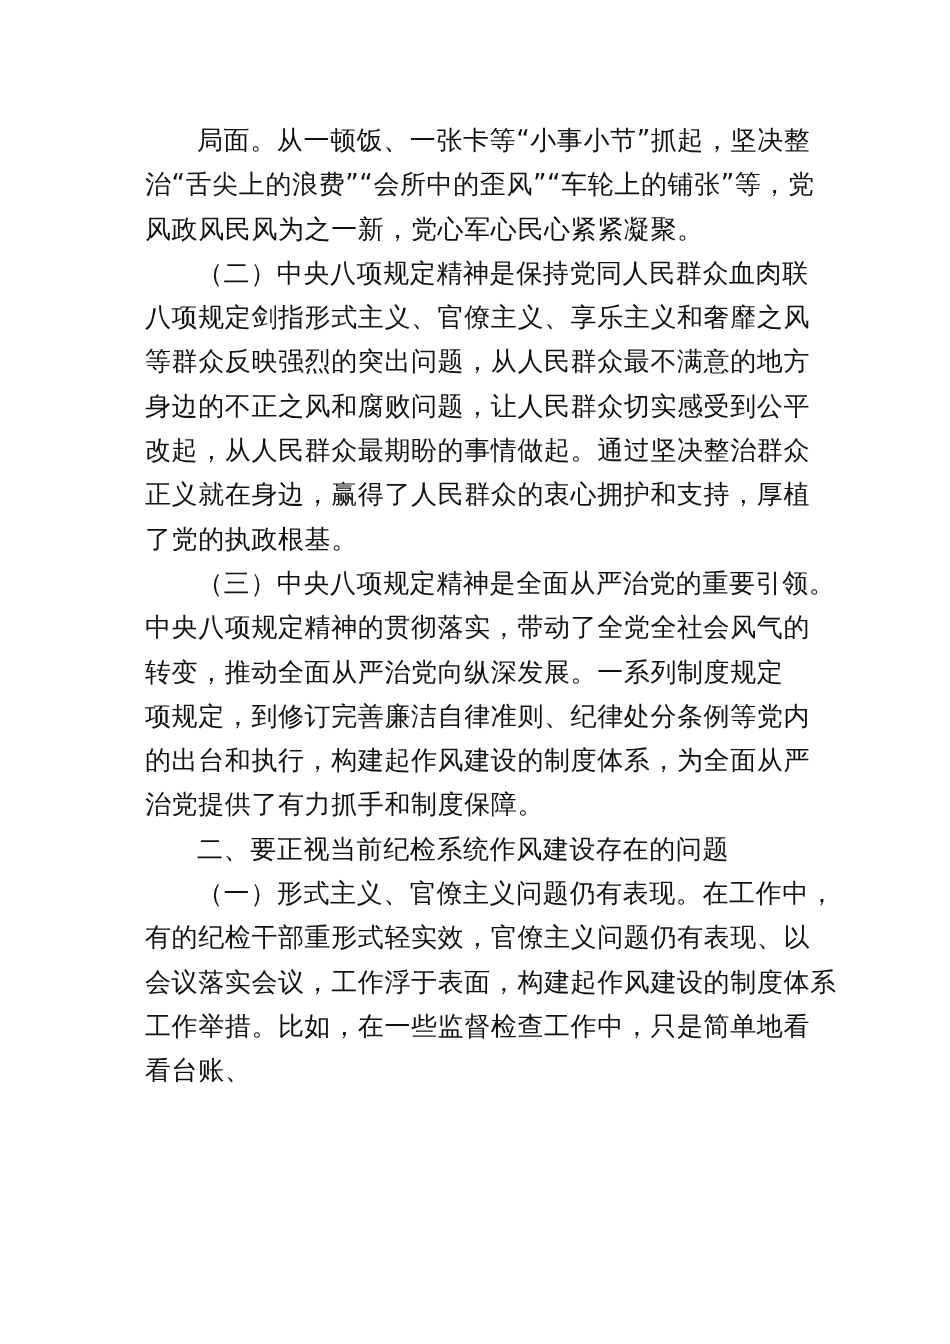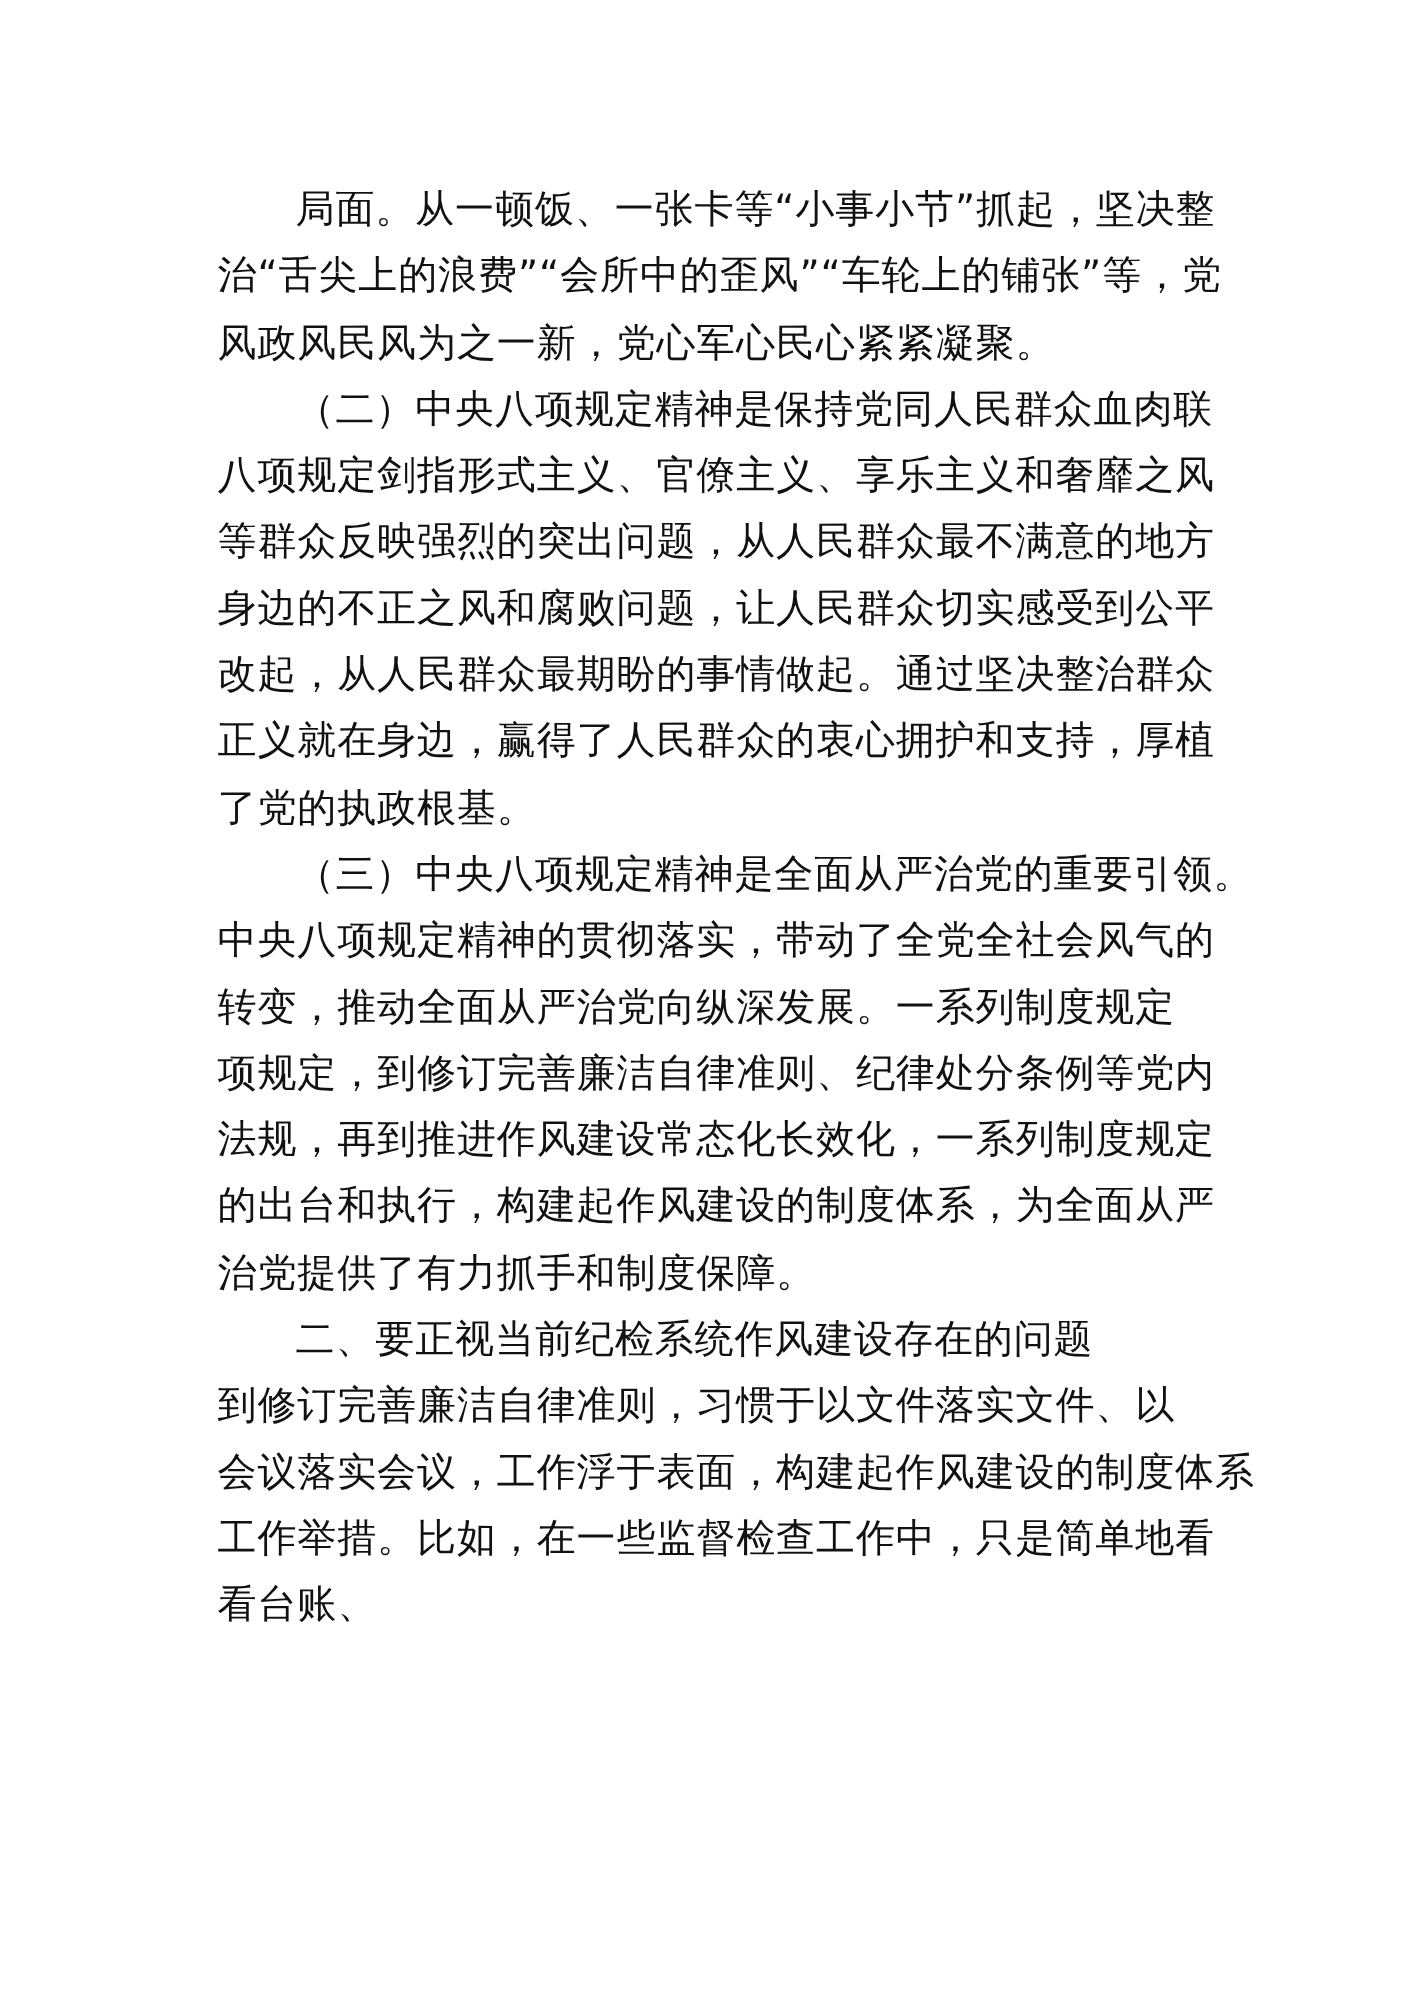--- a/index.html
+++ b/index.html
@@ -30,22 +30,22 @@
     <div class="line">八项规定剑指形式主义、官僚主义、享乐主义和奢靡之风</div>
     <div class="line">等群众反映强烈的突出问题，从人民群众最不满意的地方</div>
     <div class="line">身边的不正之风和腐败问题，让人民群众切实感受到公平</div>
     <div class="line">改起，从人民群众最期盼的事情做起。通过坚决整治群众</div>
     <div class="line">正义就在身边，赢得了人民群众的衷心拥护和支持，厚植</div>
     <div class="line">了党的执政根基。</div>
     <div class="line indent">（三）中央八项规定精神是全面从严治党的重要引领。</div>
     <div class="line">中央八项规定精神的贯彻落实，带动了全党全社会风气的</div>
     <div class="line">转变，推动全面从严治党向纵深发展。一系列制度规定</div>
     <div class="line">项规定，到修订完善廉洁自律准则、纪律处分条例等党内</div>
-    <div class="line">法规，再到推进作风建设常态化长效化，一系列制度规定</div>
     <div class="line">的出台和执行，构建起作风建设的制度体系，为全面从严</div>
     <div class="line">治党提供了有力抓手和制度保障。</div>
     <div class="line indent">二、要正视当前纪检系统作风建设存在的问题</div>
-    <div class="line">到修订完善廉洁自律准则，习惯于以文件落实文件、以</div>
+    <div class="line indent">（一）形式主义、官僚主义问题仍有表现。在工作中，</div>
+    <div class="line">有的纪检干部重形式轻实效，官僚主义问题仍有表现、以</div>
     <div class="line">会议落实会议，工作浮于表面，构建起作风建设的制度体系</div>
     <div class="line">工作举措。比如，在一些监督检查工作中，只是简单地看</div>
     <div class="line">看台账、</div>
   </div>
 </div>
 
 </body></html>

